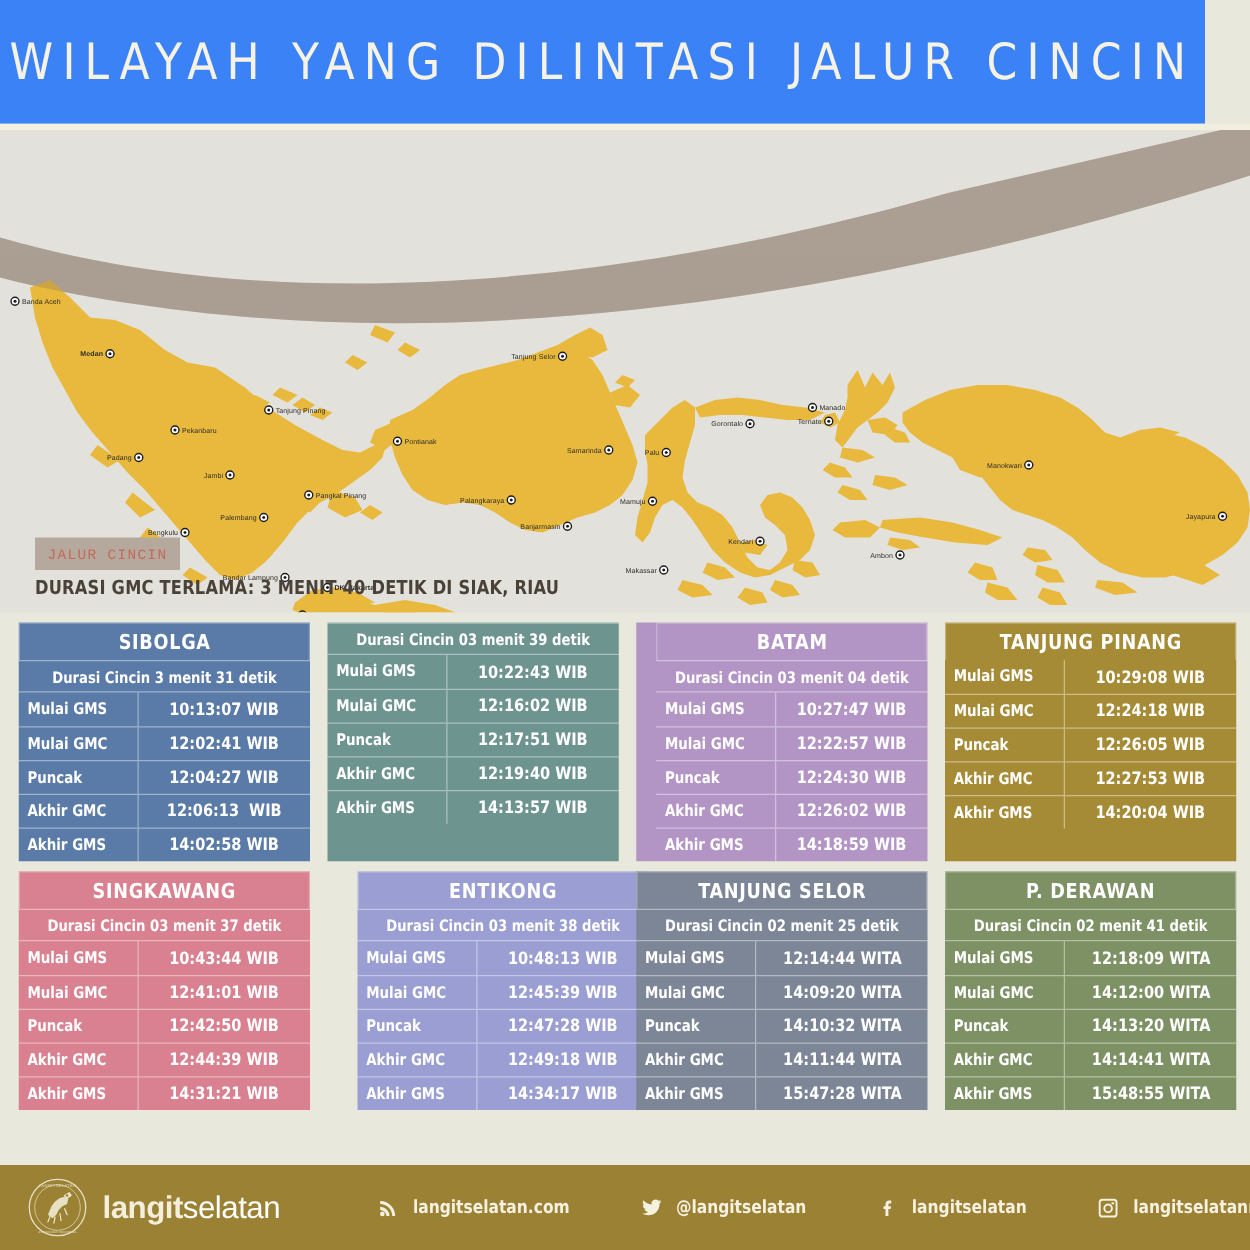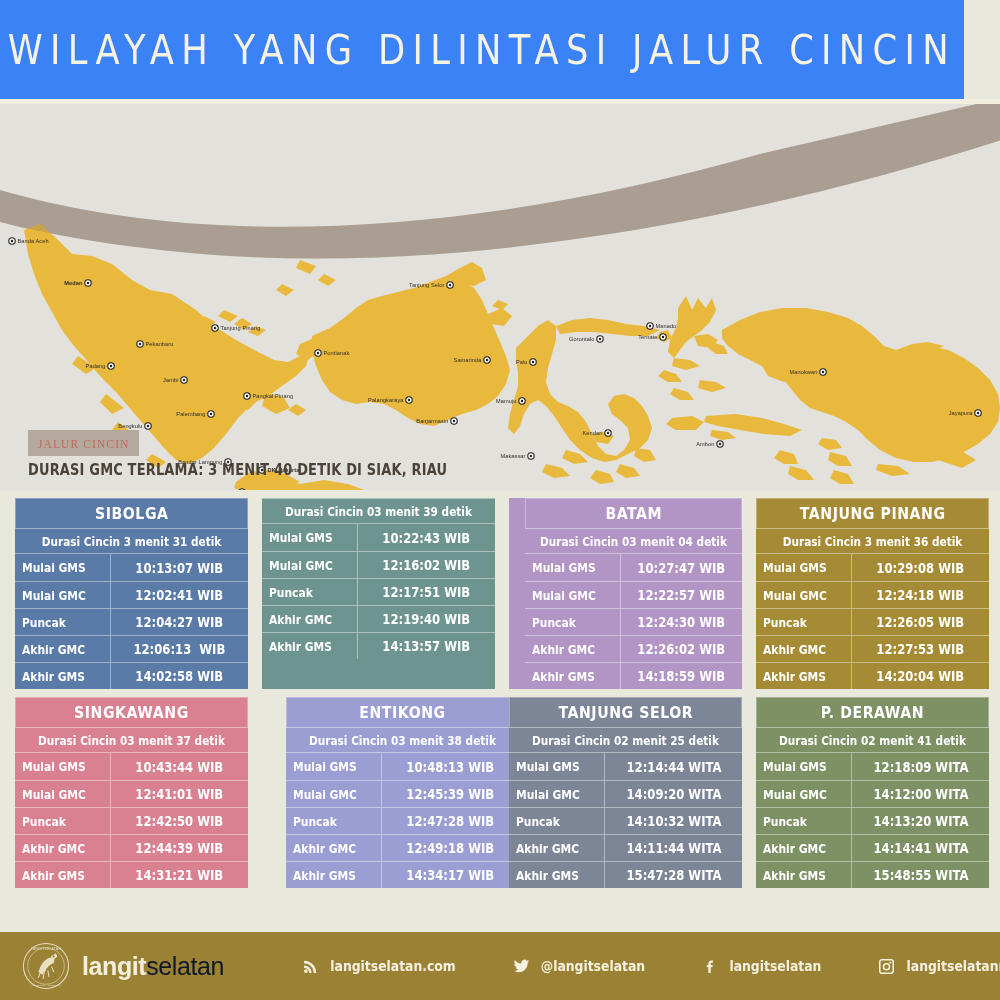--- a/index.html
+++ b/index.html
@@ -33,21 +33,21 @@
     position:absolute; left:0; top:104px; width:1000px; height:386px;
     background:#e3e1dc; overflow:hidden;
   }
   .map-svg { position:absolute; left:0; top:0; width:1000px; height:386px; }
 
   .legend {
     position:absolute; left:28px; top:326px;
     background:#b5a99d; padding:4px 10px 4px 10px;
   }
   .legend-label {
-    font-family:Liberation Serif, serif;
+    font-family:Liberation Mono, monospace;
     font-size:11.5px; letter-spacing:1.1px; color:#c4685a; font-weight:400;
   }
   .map-caption {
     position:absolute; left:28px; top:357px;
     font-family:"DejaVu Sans Condensed","Liberation Sans", sans-serif;
     font-size:15.5px; font-weight:700; letter-spacing:0.2px; color:#4a4238;
     transform:scaleX(0.93); transform-origin:left center;
   }
   .city-label {
     font-family:"Liberation Sans", sans-serif;
@@ -110,21 +110,21 @@
     display:flex; align-items:center;
   }
   .footer-logo { display:flex; align-items:center; margin-left:22px; }
   .seal { width:48px; height:48px; flex:0 0 48px; }
   .brand {
     margin-left:12px;
     font-family:"Liberation Sans", sans-serif;
     font-size:25px; color:#f4efdd; letter-spacing:-0.4px;
   }
   .brand b { font-weight:700; }
-  .brand i { font-style:normal; font-weight:300; color:#0f172a; }
+  .brand i { font-style:normal; font-weight:300; color:#ffffff; }
 
   .social { display:flex; align-items:center; margin-left:78px; gap:54px; }
   .social-item { display:flex; align-items:center; gap:8px; }
   .social-text {
     font-family:"DejaVu Sans Condensed","Liberation Sans", sans-serif;
     font-size:14.5px; font-weight:700; color:#f6f1e0; white-space:nowrap;
     transform:scaleX(0.95);
   }
   .si { width:17px; height:17px; flex:0 0 17px; }
 </style>
@@ -592,23 +592,20 @@
             <span>Akhir GMS</span>
           </div>
           <div class="row-value">
             <span>14:18:59 WIB</span>
           </div>
         </div>
       </div>
       <div class="card" style="background: rgb(166, 139, 54);">
         <div class="card-head">
           <span class="card-head-text">TANJUNG PINANG</span>
-        </div>
-        <div class="card-sub">
-          <span class="card-sub-text">Durasi Cincin 3 menit 36 detik</span>
         </div>
         <div class="row">
           <div class="row-label">
             <span>Mulai GMS</span>
           </div>
           <div class="row-value">
             <span>10:29:08 WIB</span>
           </div>
         </div>
         <div class="row">

